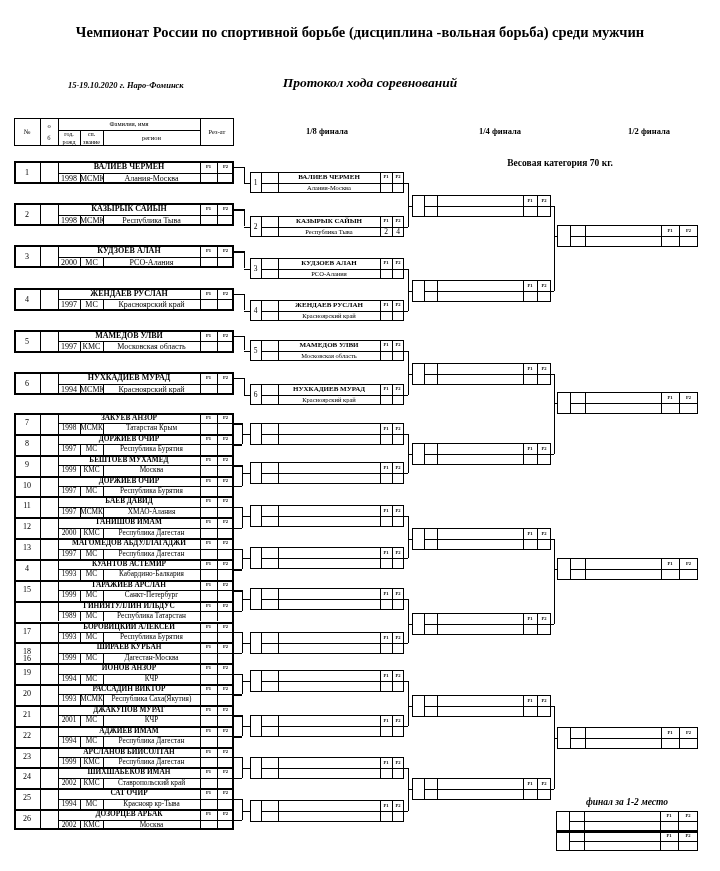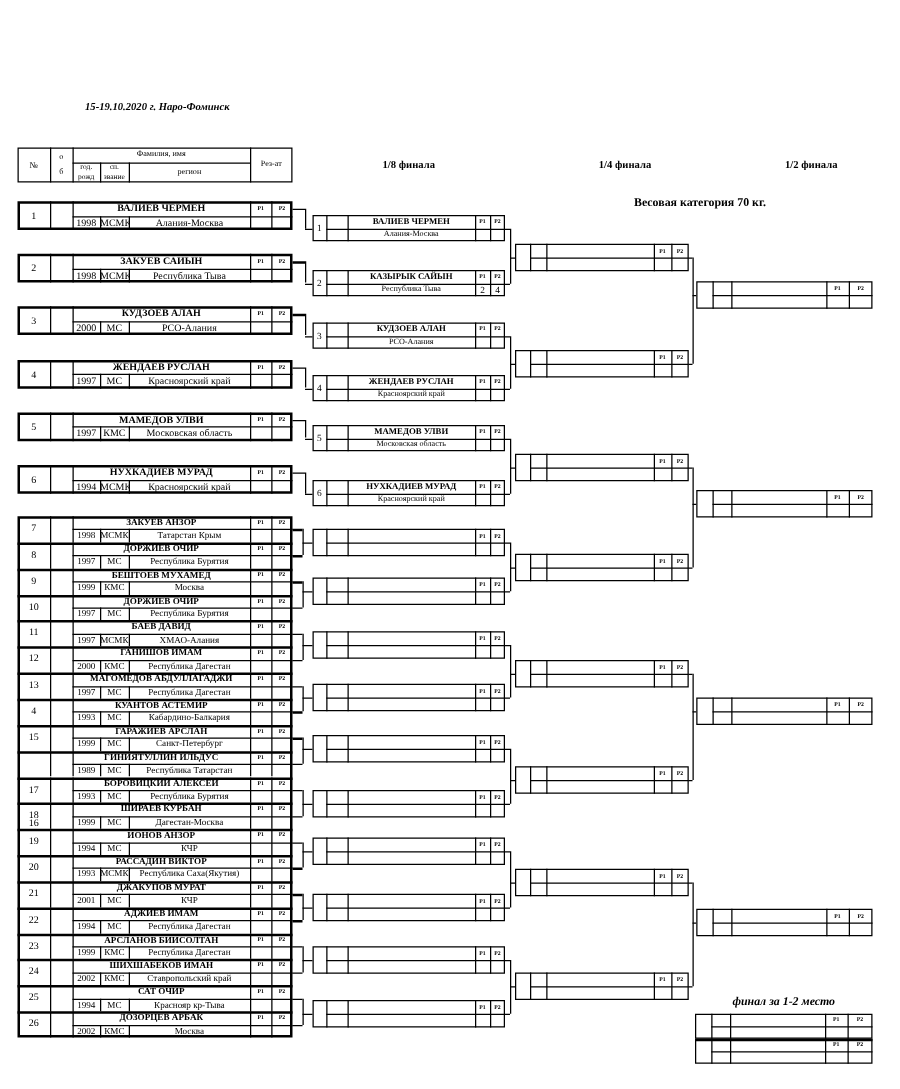--- a/index.html
+++ b/index.html
@@ -15,21 +15,23 @@
   .pre{white-space:pre-line;}
   .b{font-weight:bold;}
   .it{font-style:italic;}
   .title{width:720px;text-align:center;font-weight:bold;font-size:14.5px;}
 </style>
 </head>
 <body>
 
 <div id="page">
 
+  <div class="abs title" style="top:24px;left:0;">Чемпионат России по спортивной борьбе (дисциплина -вольная борьба) среди мужчин</div>
   <div class="abs b it" style="top:80px;left:68px;font-size:8.5px;">15-19.10.2020 г. Наро-Фоминск</div>
+  <div class="abs b it txt" style="top:75px;left:255px;width:230px;font-size:13.5px;">Протокол хода соревнований</div>
 
   <div class="abs b txt" style="top:126px;left:267px;width:120px;font-size:8.5px;">1/8 финала</div>
   <div class="abs b txt" style="top:126px;left:440px;width:120px;font-size:8.5px;">1/4 финала</div>
   <div class="abs b txt" style="top:126px;left:589px;width:120px;font-size:8.5px;">1/2 финала</div>
 
   <div class="abs b txt" style="top:158px;left:450px;width:220px;font-size:9.5px;">Весовая категория  70 кг.</div>
   <div class="abs b it txt" style="top:797px;left:556px;width:142px;font-size:9.5px;">финал за 1-2 место</div>
 
   <div class="abs box1" style="left:14px;top:118px;width:220px;height:28px;"></div>
   <div class="abs line" style="left:40px;top:118px;width:1px;height:28px;"></div>
@@ -66,21 +68,21 @@
     <div class="abs txt b" style="left: 217px; top: 161px; width: 17px; height: 11.5px; font-size: 4.6px; line-height: 11.5px;">P2</div>
     <div class="abs box2" style="left: 14px; top: 203.2px; width: 220px; height: 23px;"></div>
     <div class="abs line" style="left: 40px; top: 203.2px; width: 1px; height: 23px;"></div>
     <div class="abs line" style="left: 58px; top: 203.2px; width: 1px; height: 23px;"></div>
     <div class="abs line" style="left: 200px; top: 203.2px; width: 1px; height: 23px;"></div>
     <div class="abs line" style="left: 217px; top: 203.2px; width: 1px; height: 23px;"></div>
     <div class="abs line" style="left: 58px; top: 214.7px; width: 176px; height: 1px;"></div>
     <div class="abs line" style="left: 80px; top: 214.7px; width: 1px; height: 11.5px;"></div>
     <div class="abs line" style="left: 103px; top: 214.7px; width: 1px; height: 11.5px;"></div>
     <div class="abs txt" style="left: 14px; top: 203.2px; width: 26px; height: 23px; font-size: 8px; line-height: 23px;">2</div>
-    <div class="abs txt b" style="left: 58px; top: 203.2px; width: 142px; height: 11.5px; font-size: 8px; line-height: 11.5px;">ЗАКУЕВ САИЫН</div>
+    <div class="abs txt b" style="left: 58px; top: 203.2px; width: 142px; height: 11.5px; font-size: 8px; line-height: 11.5px;">КАЗЫРЫК САИЫН</div>
     <div class="abs txt" style="left: 58px; top: 214.7px; width: 22px; height: 11.5px; font-size: 8px; line-height: 11.5px;">1998</div>
     <div class="abs txt" style="left: 80px; top: 214.7px; width: 23px; height: 11.5px; font-size: 8px; line-height: 11.5px;">МСМК</div>
     <div class="abs txt" style="left: 103px; top: 214.7px; width: 97px; height: 11.5px; font-size: 8px; line-height: 11.5px;">Республика Тыва</div>
     <div class="abs txt b" style="left: 200px; top: 203.2px; width: 17px; height: 11.5px; font-size: 4.6px; line-height: 11.5px;">P1</div>
     <div class="abs txt b" style="left: 217px; top: 203.2px; width: 17px; height: 11.5px; font-size: 4.6px; line-height: 11.5px;">P2</div>
     <div class="abs box2" style="left: 14px; top: 245.4px; width: 220px; height: 23px;"></div>
     <div class="abs line" style="left: 40px; top: 245.4px; width: 1px; height: 23px;"></div>
     <div class="abs line" style="left: 58px; top: 245.4px; width: 1px; height: 23px;"></div>
     <div class="abs line" style="left: 200px; top: 245.4px; width: 1px; height: 23px;"></div>
     <div class="abs line" style="left: 217px; top: 245.4px; width: 1px; height: 23px;"></div>

